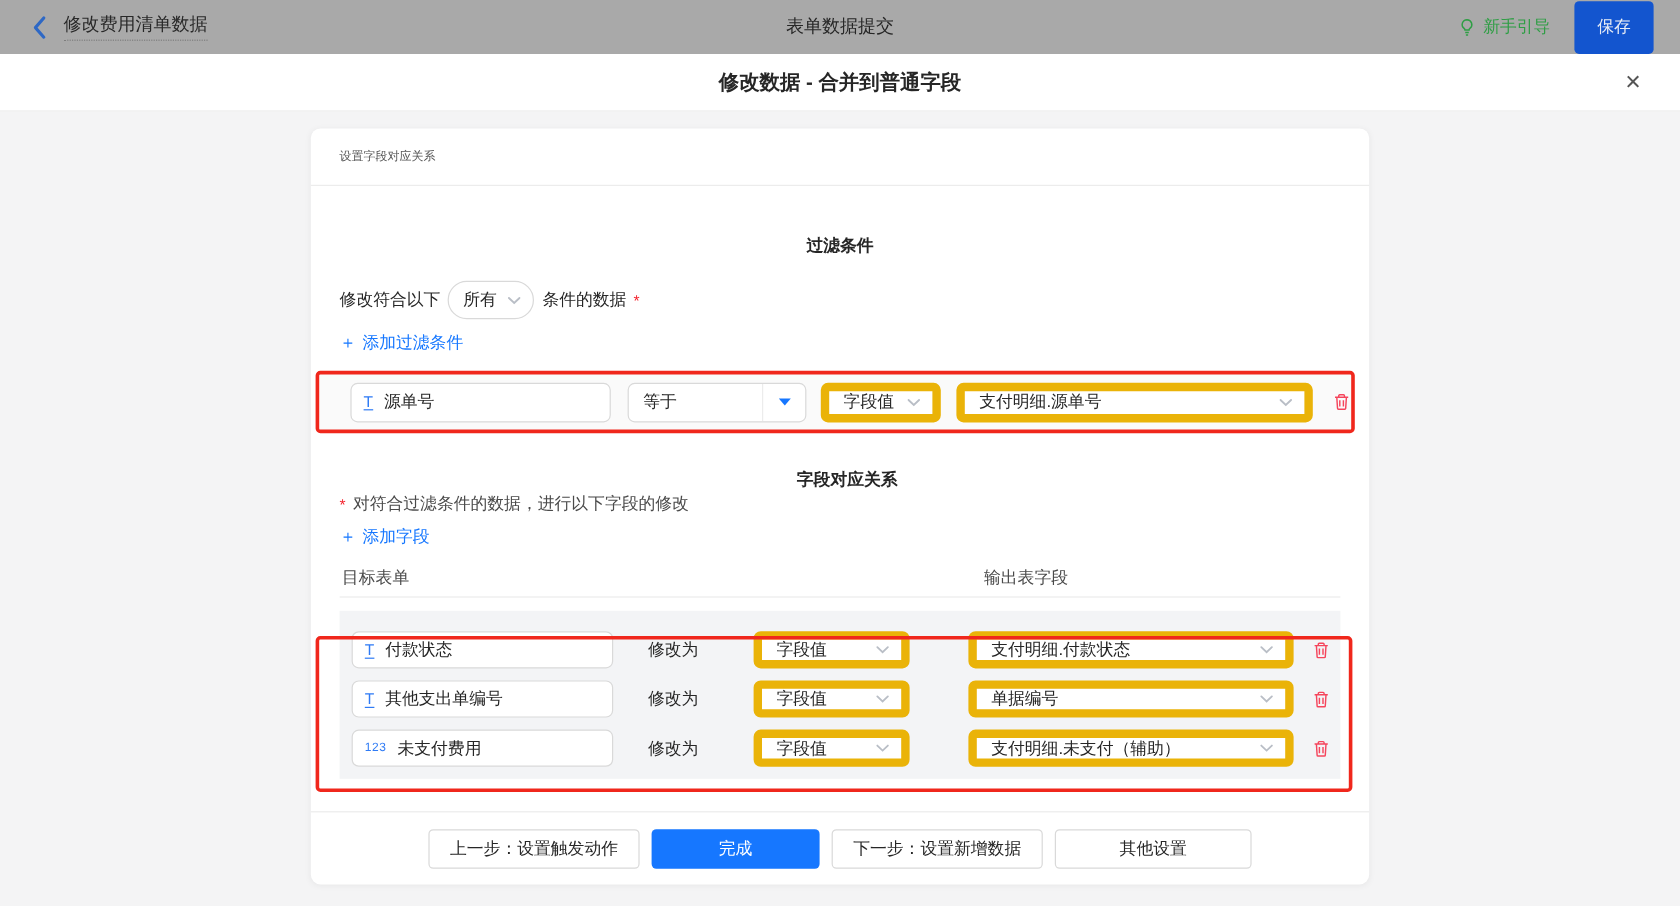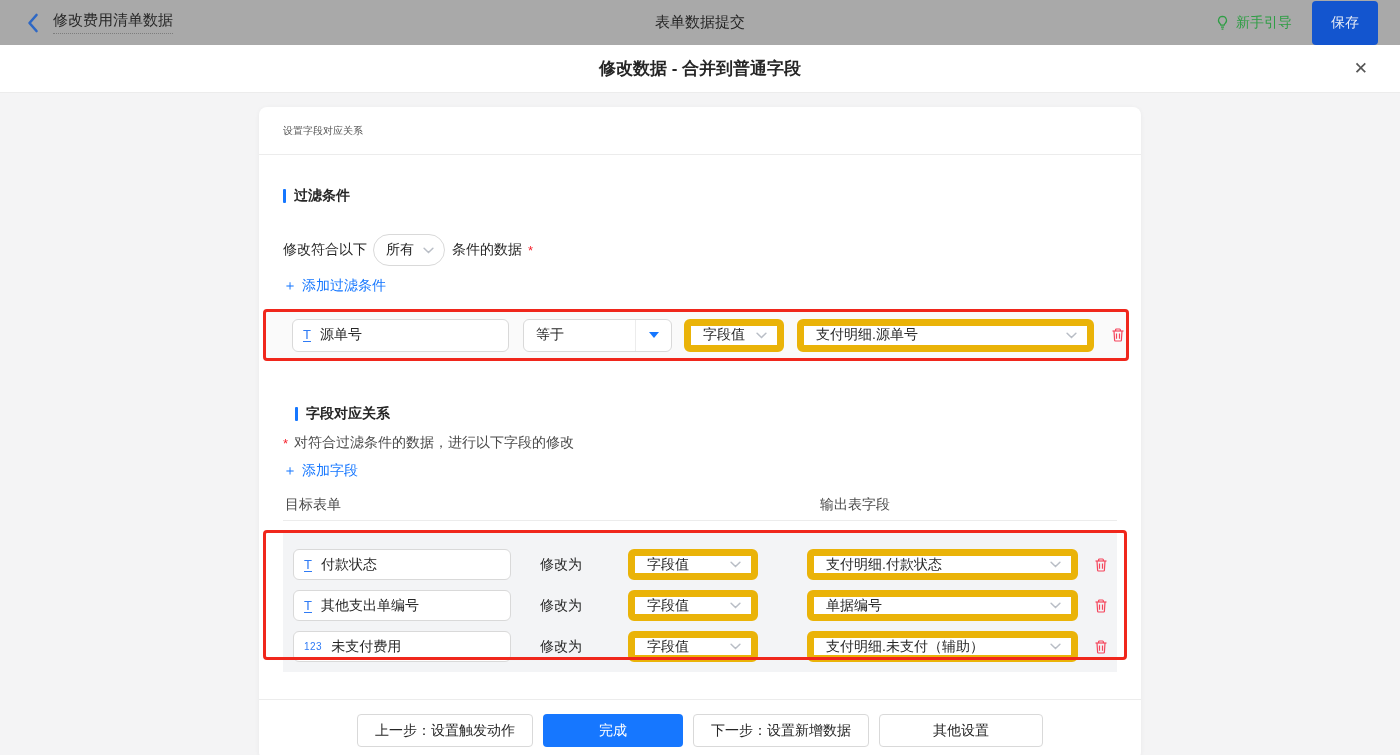--- a/index.html
+++ b/index.html
@@ -29,21 +29,21 @@
   .dialog-body { position:absolute; top:94px; left:0; width:1400px; height:661px; background:#f4f4f5; }
 
   
   .card { position:absolute; left:259px; top:13px; width:882px; background:#ffffff; border-radius:8px;
           box-shadow:0 1px 5px rgba(0,0,0,0.05); }
   .card-header { height:48px; line-height:48px; padding:0 24px; font-size:10px; color:#555;
                  border-bottom:1px solid #ececec; }
   .card-body { padding:0 24px; }
 
   .section-title { margin-top:33px; height:16px; display:flex; align-items:center; gap:8px;
-                   font-size:14px; font-weight:700; color:#262626; }
+                   font-size:14px; font-weight:700; color:#262626;flex-direction:column; }
   .section-bar { width:3px; height:14px; background:#1677ff; border-radius:1px; }
 
   .match-row { margin-top:30px; height:32px; display:flex; align-items:center; font-size:14px; color:#262626; }
   .match-select { width:72px; height:32px; margin:0 7px 0 6px; background:#fff; border:1px solid #d9d9d9;
                   border-radius:16px; display:flex; align-items:center; padding:0 10px 0 12px; cursor:pointer; }
   .match-select .sel-text { flex:1; font-size:14px; color:#262626; }
   .req { color:#f5222d; margin-left:6px; font-size:13px; }
 
   .add-link { margin-top:12px; height:16px; display:flex; align-items:center; gap:5px;
               color:#1677ff; font-size:14px; cursor:pointer; width:fit-content; }
@@ -196,21 +196,21 @@
           <span class="trash" style="margin-left:16px;">
             <svg width="16" height="16" viewBox="0 0 16 16" fill="none" stroke="#f5455c" stroke-width="1.2">
               <path d="M2.5 4h11"></path>
                 <path d="M5.6 4V2.9c0-.5.3-.9.8-.9h3.2c.5 0 .8.4.8.9V4"></path>
               <path d="M4 4l.6 9.3c0 .4.4.7.8.7h5.2c.4 0 .8-.3.8-.7L12 4"></path>
               <path d="M6.5 6.5v5.2M9.5 6.5v5.2"></path>
             </svg>
           </span>
         </div>
 
-        <div class="section-title" style="margin-top:45px;padding-left:12px;">
+        <div class="section-title" style="margin-top:22px;padding-left:12px;">
           <span class="section-bar"></span>
           <span>字段对应关系</span>
         </div>
 
         <div class="note-row">
           <span class="req">*</span>
           <span>对符合过滤条件的数据，进行以下字段的修改</span>
         </div>
 
         <div class="add-link">

